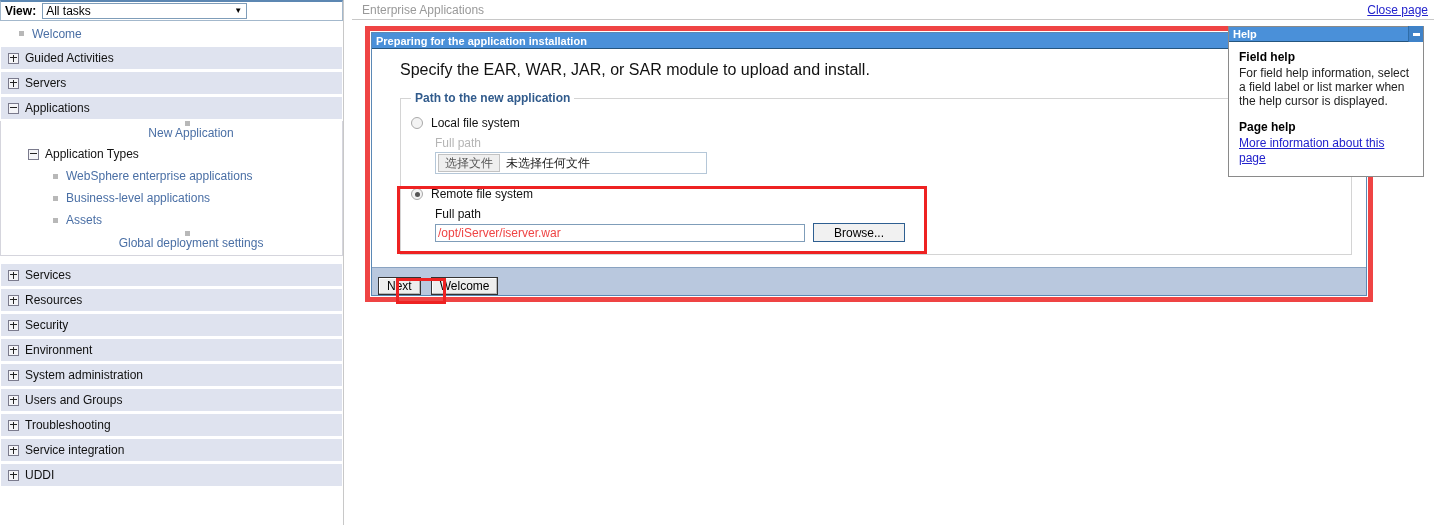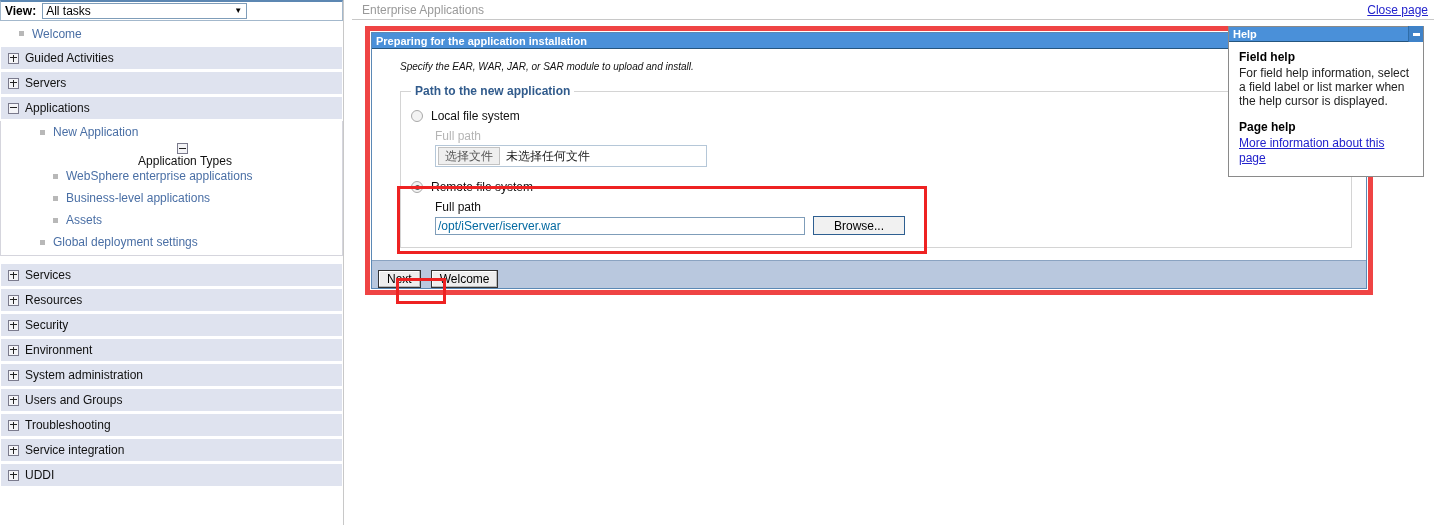--- a/index.html
+++ b/index.html
@@ -135,22 +135,22 @@
     width: 1px;
     background: #222;
   }
   .nav-group-label { font-size: 12px; color: #111; }
   .nav-sub {
     display: flex;
     align-items: center;
     height: 22px;
     box-sizing: border-box;
   }
-  .nav-sub.lvl1 { padding-left: 39px; }
-  .nav-sub.lvl2 { padding-left: 27px; flex-direction: column; }
+  .nav-sub.lvl1 { padding-left: 39px; flex-direction: column; }
+  .nav-sub.lvl2 { padding-left: 27px; }
   .nav-sub.lvl3 { padding-left: 52px; }
   .nav-sub .sub-text { font-size: 12px; color: #111; }
 
   .nav-children-box {
     border: 1px solid #d5d5dd;
     border-top: none;
     box-sizing: border-box;
     padding-bottom: 2px;
   }
 
@@ -228,21 +228,21 @@
     box-sizing: border-box;
   }
   .tbtn.min-btn { background: #3f82c8; }
   .min-glyph {
     display: block;
     width: 7px; height: 3px;
     background: #ffffff;
   }
 
   .panel-body { padding: 12px 14px 0 14px; background: #ffffff; }
-  .instruction { font-size: 10px; color: #111; margin: 0 0 12px 14px; font-style: italic; }
+  .instruction { font-size: 16px; color: #111; margin: 0 0 12px 14px; }
 
   fieldset.path-fs {
     border: 1px solid #d4d4d4;
     margin: 0 0 0 14px;
     padding: 6px 10px 12px 10px;
     box-sizing: border-box;
     background: #ffffff;
   }
   fieldset.path-fs legend {
     font-size: 12px;
@@ -305,21 +305,21 @@
   .file-name { font-size: 12px; color: #222; margin-left: 6px; }
 
   .path-row { display: flex; align-items: center; }
   .text-input {
     width: 370px;
     height: 18px;
     border: 1px solid #7f9db9;
     background: #ffffff;
     font-family: "Liberation Sans", sans-serif;
     font-size: 12px;
-    color: #0369a1;
+    color: #ef4444;
     padding: 0 2px;
     box-sizing: border-box;
     outline: none;
   }
   .browse-btn {
     margin-left: 8px;
     height: 19px;
     border: 1px solid #2e5f91;
     background: #f1f1f1;
     font-family: "Liberation Sans", sans-serif;

